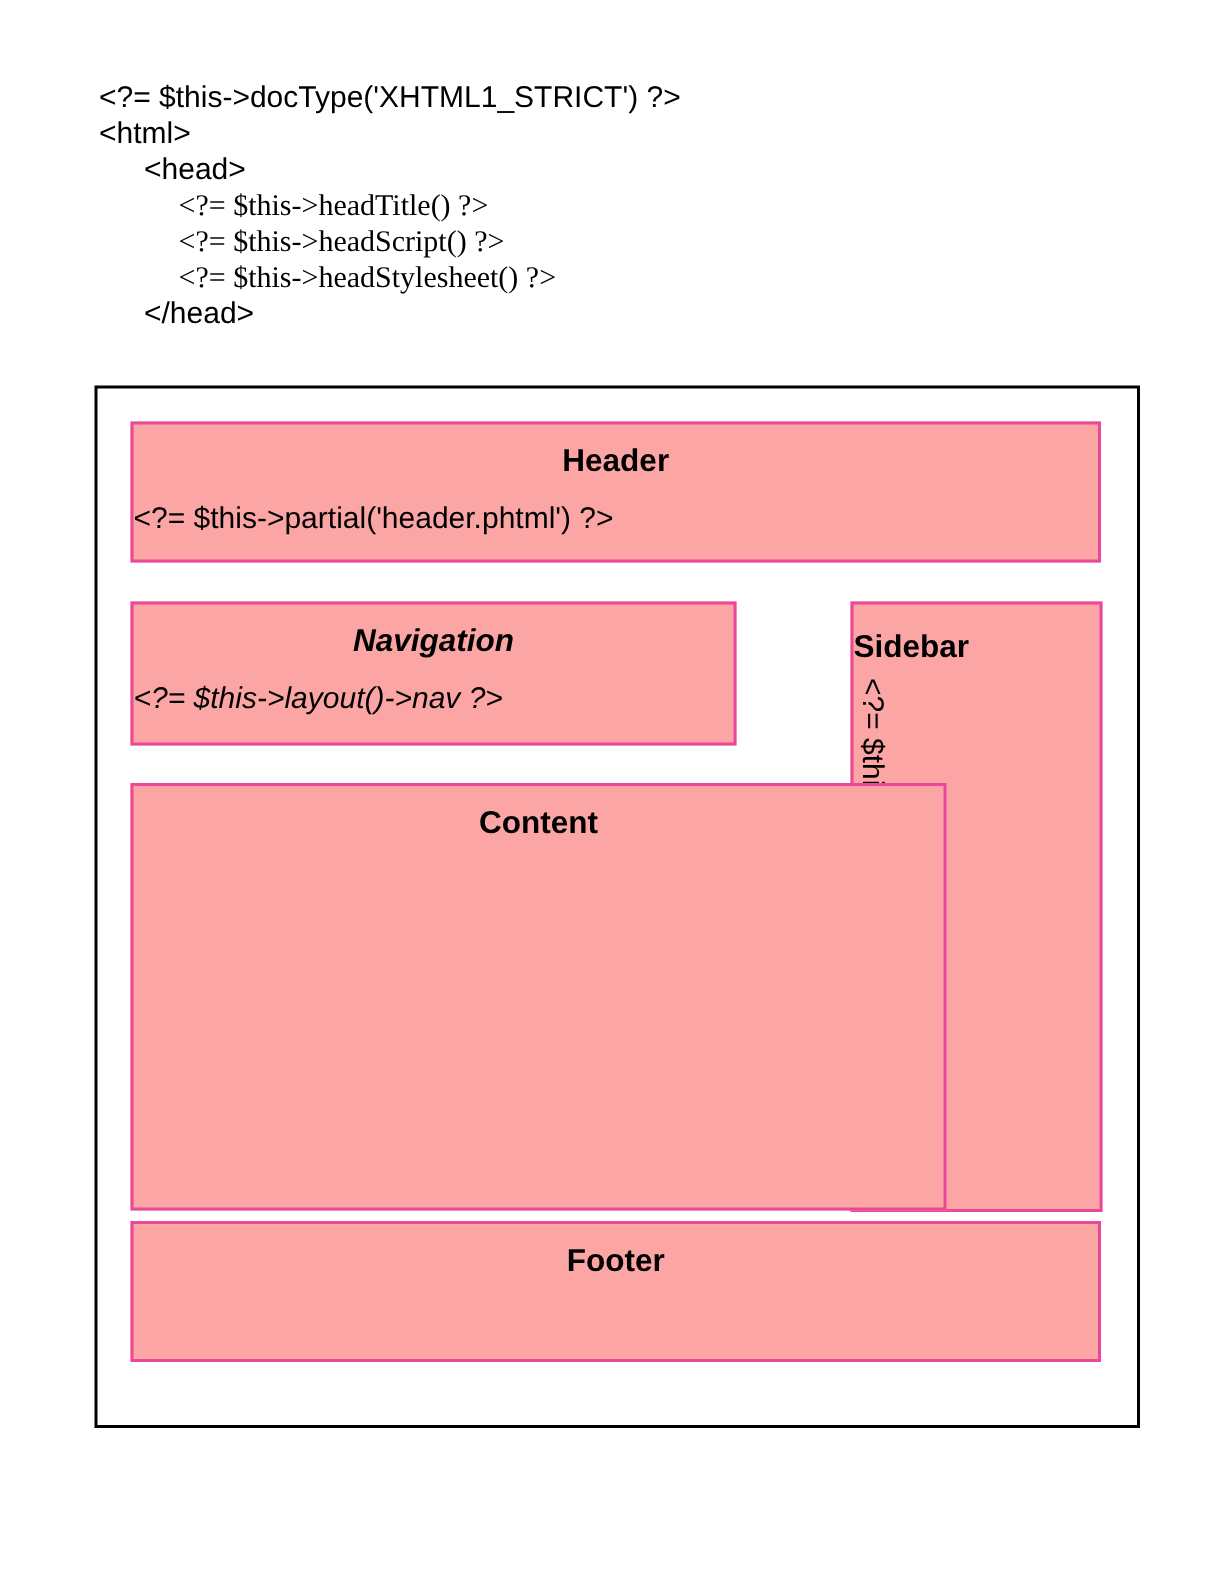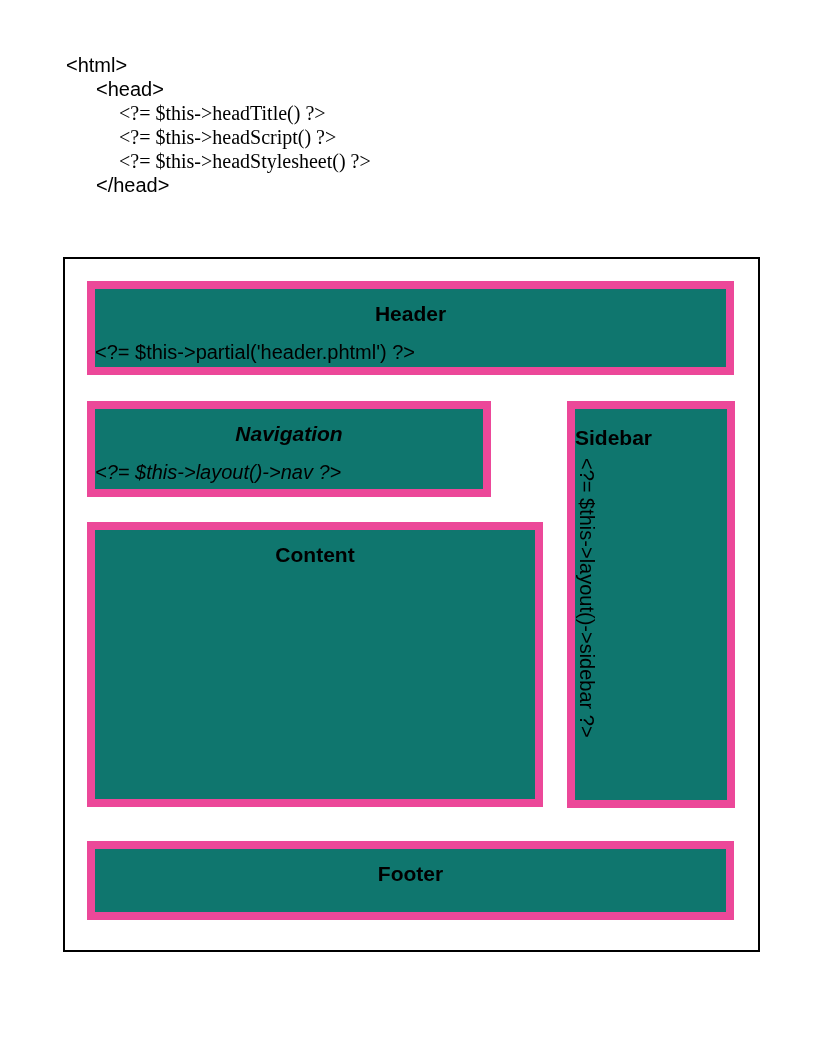--- a/index.html
+++ b/index.html
@@ -27,30 +27,30 @@
   .body-box {
     position: absolute;
     left: 63px; top: 257px;
     width: 697px; height: 695px;
     border: 2px solid #000000;
     box-sizing: border-box;
     background: #ffffff;
   }
   .box {
     position: absolute;
-    border: 8px solid #ec4899;
+    border: 2px solid #ec4899;
     box-sizing: border-box;
-    background: #0f766e;
+    background: #fca5a5;
   }
   .header-box  { left: 22px;  top: 22px;  width: 647px; height: 94px; }
   .nav-box     { left: 22px;  top: 142px; width: 404px; height: 96px; font-style: italic; }
   .sidebar-box { left: 502px; top: 142px; width: 168px; height: 407px;
                  display: flex; flex-direction: column; align-items: flex-start; }
-  .content-box { left: 22px;  top: 263px; width: 456px; height: 285px; }
-  .footer-box  { left: 22px;  top: 582px; width: 647px; height: 79px; }
+  .content-box { left: 22px;  top: 263px; width: 544px; height: 285px; }
+  .footer-box  { left: 22px;  top: 555px; width: 647px; height: 94px; }
 
   .box-title {
     font-weight: bold;
     font-size: 21px;
     line-height: 24px;
     text-align: center;
     margin-top: 13px;
   }
   .box-code {
     font-size: 20px;
@@ -69,20 +69,21 @@
   }
   .code-top    { left: 66px; top: 53px; }
   .code-bottom { left: 66px; top: 962px; }
 </style>
 </head>
 <body>
 
 <div class="page">
 
   <div class="code-block code-top">
+    <div class="code-line indent-0">&lt;?= $this-&gt;docType('XHTML1_STRICT') ?&gt;</div>
     <div class="code-line indent-0">&lt;html&gt;</div>
     <div class="code-line indent-1">&lt;head&gt;</div>
     <div class="code-line indent-2">&lt;?= $this-&gt;headTitle() ?&gt;</div>
     <div class="code-line indent-2">&lt;?= $this-&gt;headScript() ?&gt;</div>
     <div class="code-line indent-2">&lt;?= $this-&gt;headStylesheet() ?&gt;</div>
     <div class="code-line indent-1">&lt;/head&gt;</div>
   </div>
 
   <div class="body-box">
 

